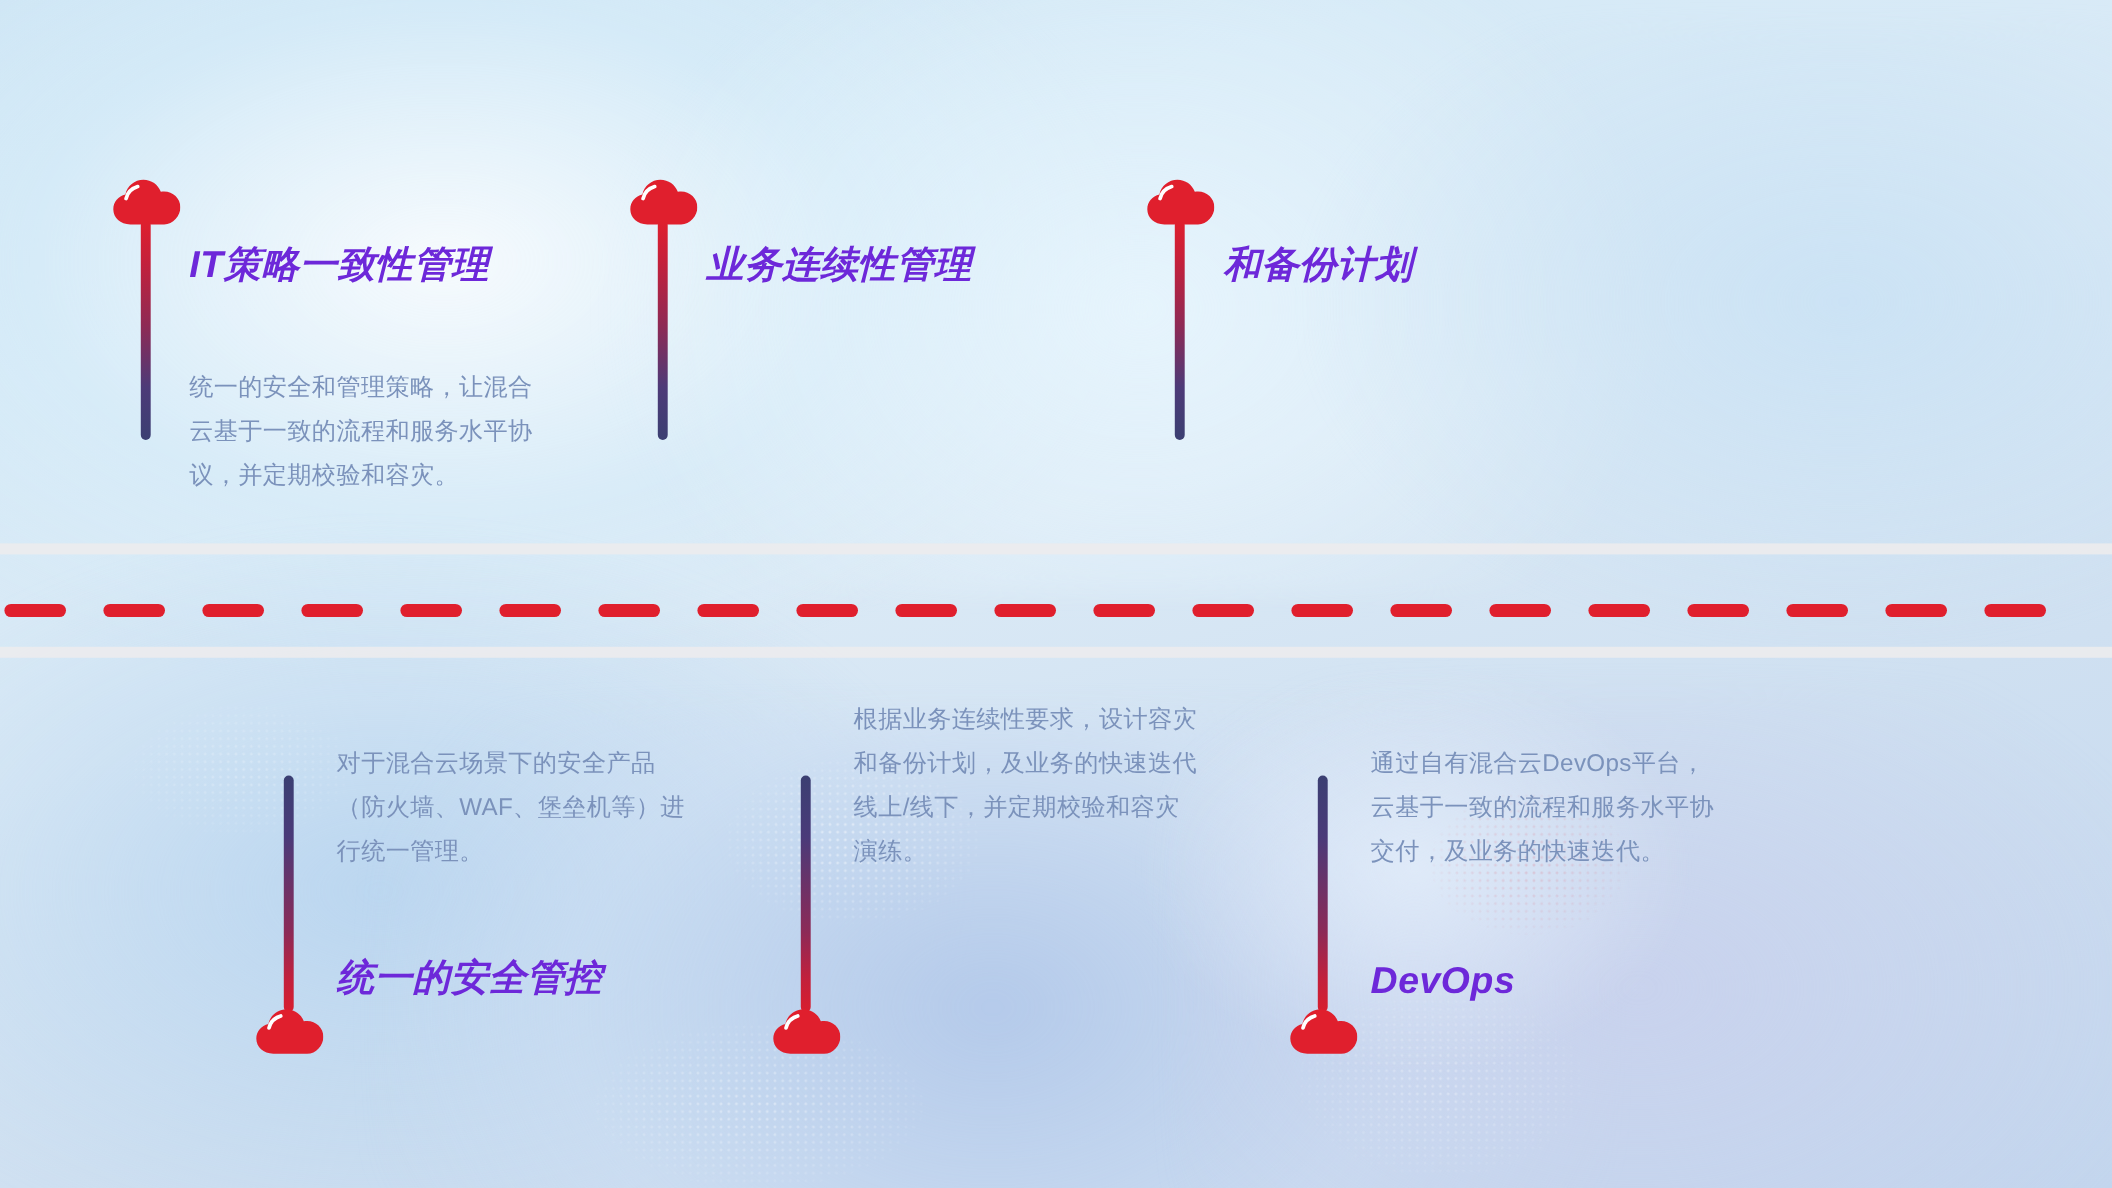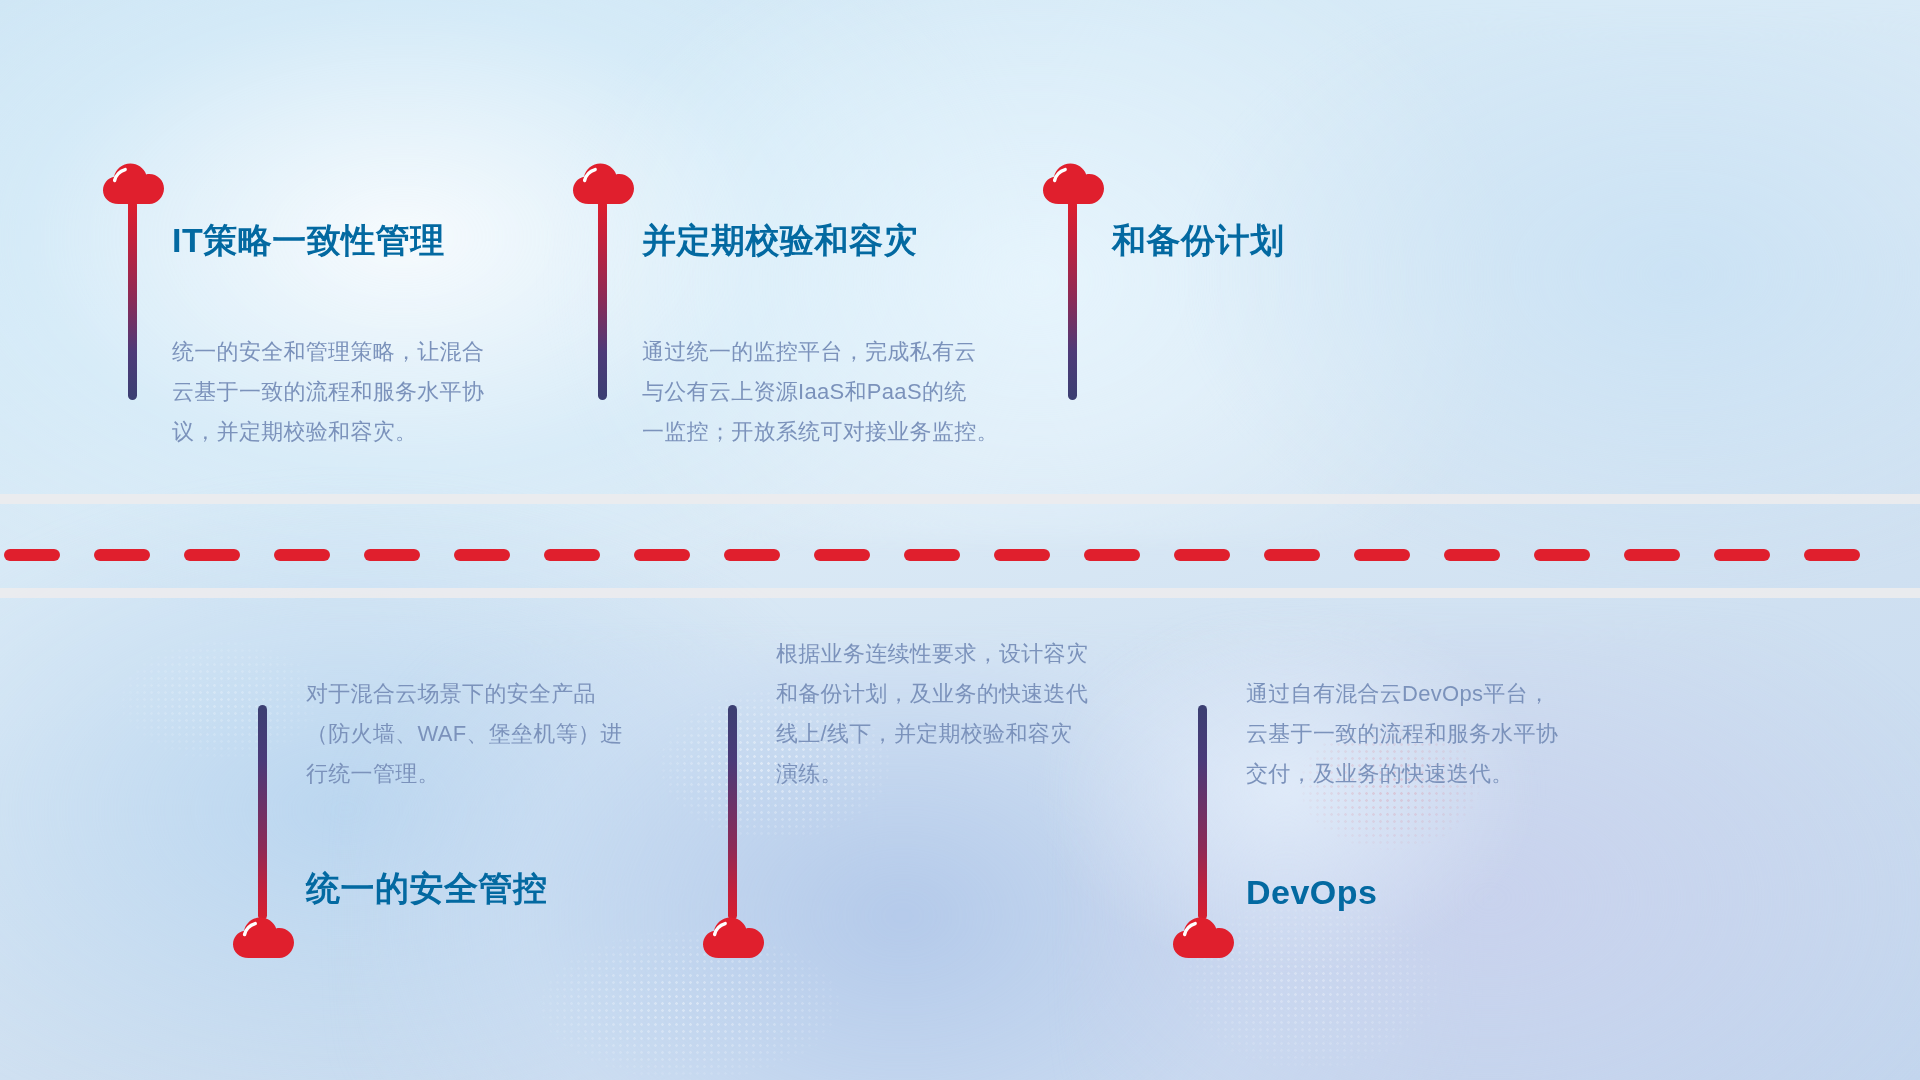--- a/index.html
+++ b/index.html
@@ -86,21 +86,21 @@
   }
   .cloud svg{display:block;width:64px;height:46px;}
 
   .stem{
     width:9px;border-radius:5px;
   }
   .stem.down{background:linear-gradient(180deg,#e01f2d 0%, #c6203a 18%, #8e2a55 48%, #4d3a78 76%, #3b3f72 100%);}
   .stem.up{background:linear-gradient(180deg,#3b3f72 0%, #4a3a79 26%, #8c2a57 66%, #c2203c 86%, #d81e2e 100%);}
 
   .title{
-    font-size:34px;font-weight:bold;color:#0369a1;letter-spacing:.5px;white-space:nowrap;
+    font-size:34px;font-weight:bold;color:#6d28d9;letter-spacing:.5px;white-space:nowrap;font-style:italic;
   }
   .body{
     font-size:22px;line-height:40px;color:#7b92bb;letter-spacing:.3px;white-space:pre-line;
   }
   .top-col .cloud-wrap{position:absolute;left:0;top:0;}
   .top-col .stem{position:absolute;left:28px;top:40px;height:200px;}
   .top-col .title{position:absolute;left:72px;top:58px;}
   .top-col .body{position:absolute;left:72px;top:172px;width:430px;}
 
   
@@ -147,24 +147,21 @@
   <div class="col top-col" style="left:570px;top:160px;width:520px;height:320px;">
     <div class="cloud-wrap">
       <div class="cloud">
         <svg viewBox="0 0 64 46" aria-hidden="true">
           <path d="M18.5 44C9.4 44 3 37.9 3 30.2c0-6.6 4.6-12 11-13.4C15.6 9.2 22.3 3.5 30.4 3.5c7.2 0 13.4 4.5 15.8 10.9 1-.2 2-.3 3-.3 8.1 0 14.8 6.4 14.8 14.3S57.3 44 49.2 44z" fill="#e01f2d"></path>
           <path d="M14.6 20.5c1.2-5.2 5.3-9.3 10.6-10.9" fill="none" stroke="#ffffff" stroke-width="3.4" stroke-linecap="round"></path>
         </svg>
       </div>
     </div>
     <div class="stem down"></div>
-    <div class="title">并定期校验和容灾</div>
-    <div class="body">通过统一的监控平台，完成私有云
-与公有云上资源IaaS和PaaS的统
-一监控；开放系统可对接业务监控。</div>
+    <div class="title">业务连续性管理</div>
   </div>
 
   <div class="col top-col" style="left:1040px;top:160px;width:520px;height:320px;">
     <div class="cloud-wrap">
       <div class="cloud">
         <svg viewBox="0 0 64 46" aria-hidden="true">
           <path d="M18.5 44C9.4 44 3 37.9 3 30.2c0-6.6 4.6-12 11-13.4C15.6 9.2 22.3 3.5 30.4 3.5c7.2 0 13.4 4.5 15.8 10.9 1-.2 2-.3 3-.3 8.1 0 14.8 6.4 14.8 14.3S57.3 44 49.2 44z" fill="#e01f2d"></path>
           <path d="M14.6 20.5c1.2-5.2 5.3-9.3 10.6-10.9" fill="none" stroke="#ffffff" stroke-width="3.4" stroke-linecap="round"></path>
         </svg>
       </div>

